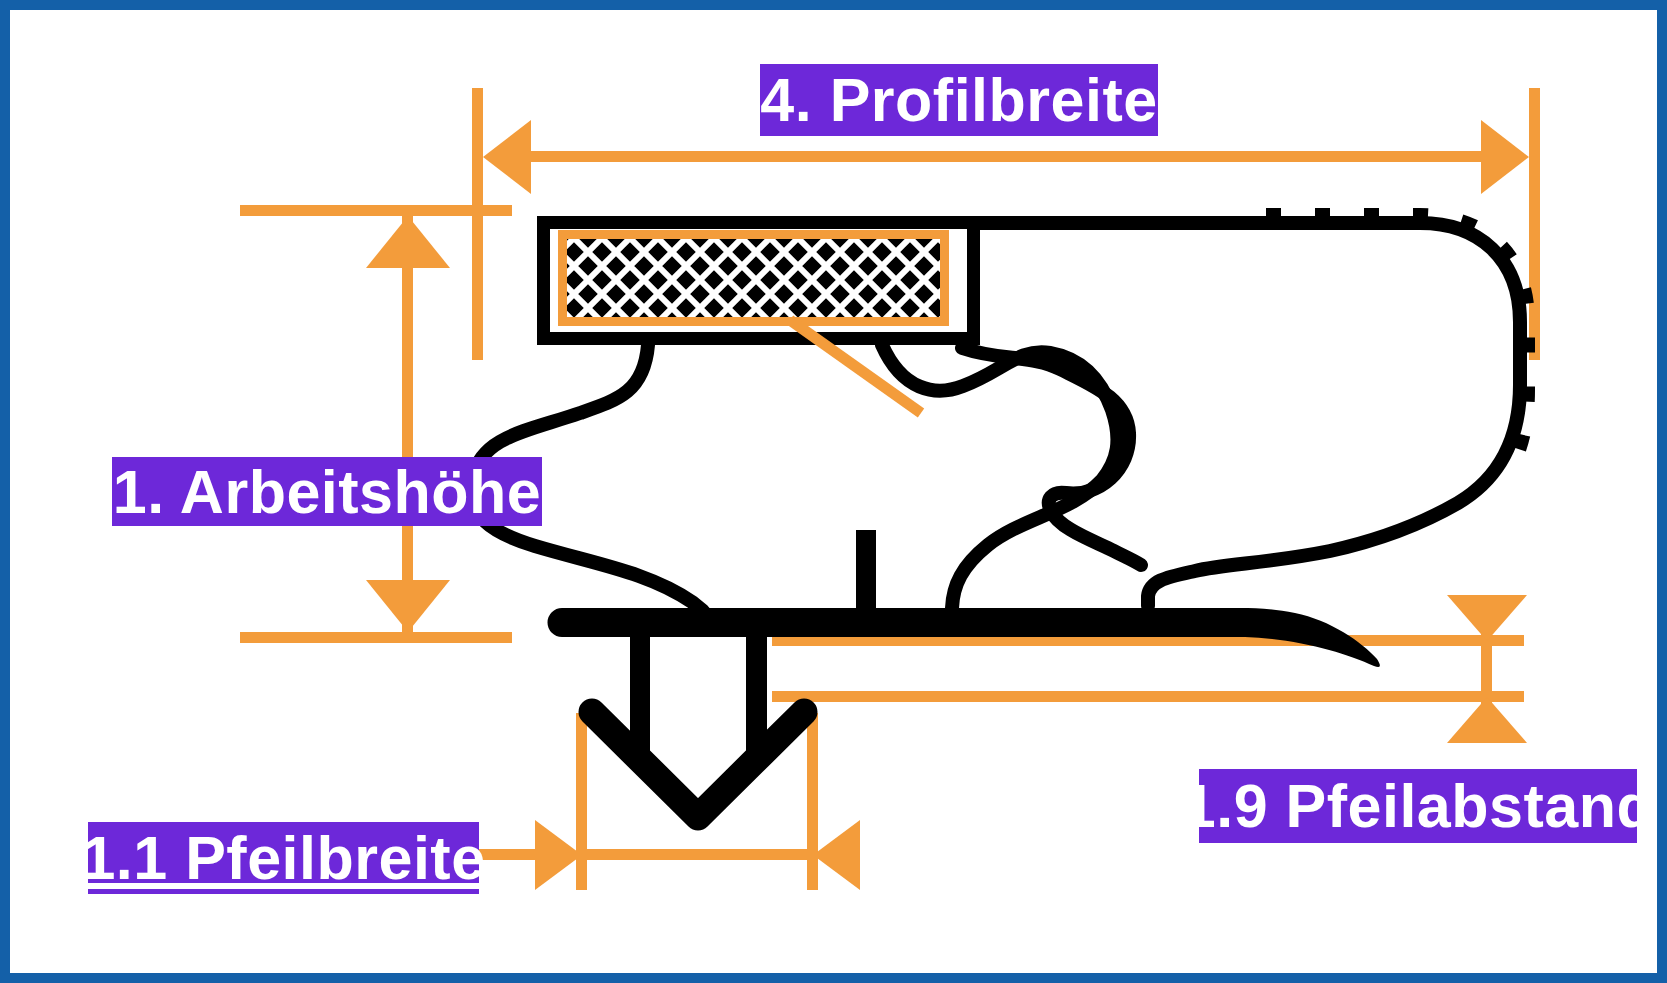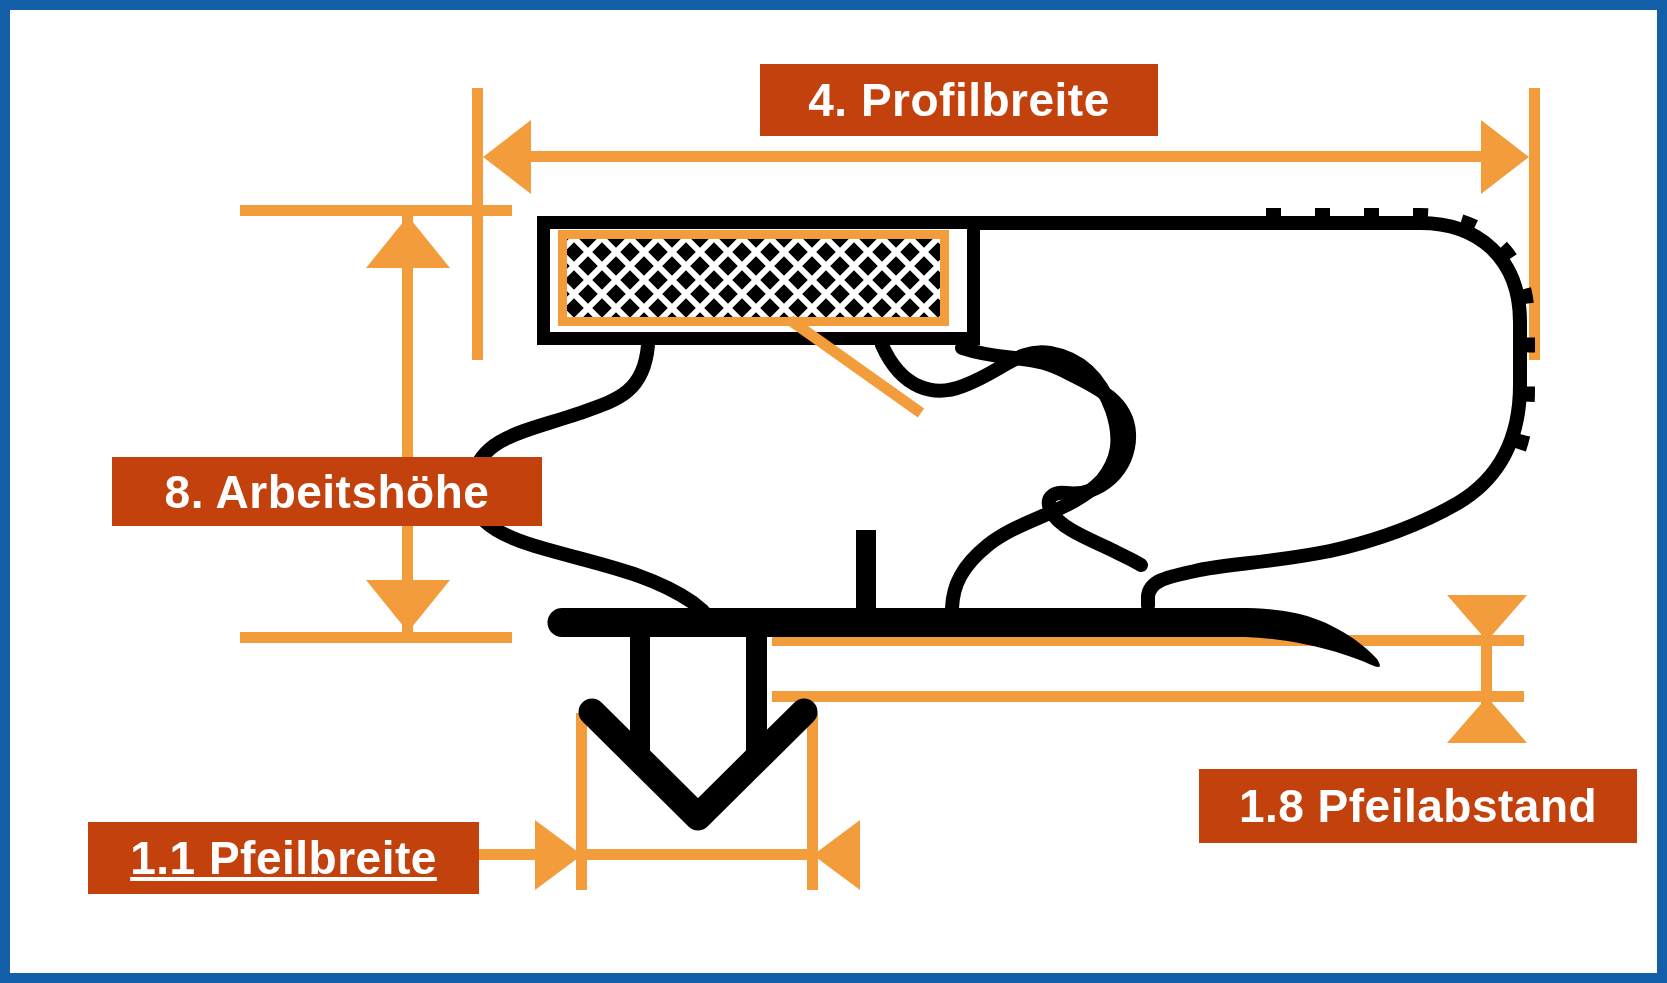--- a/index.html
+++ b/index.html
@@ -9,22 +9,22 @@
     background:#ffffff;
     box-sizing:border-box;
     border:10px solid #1460A8;
     overflow:hidden;
     font-family:"Liberation Sans", sans-serif;
   }
   #drawing{position:absolute;left:-10px;top:-10px;}
   .dim-label{
     position:absolute;
     display:flex;align-items:center;justify-content:center;
-    background:#c2410c;color:#ffffff;
-    font-weight:bold;font-size:46px;
+    background:#6d28d9;color:#ffffff;
+    font-weight:bold;font-size:61px;
     letter-spacing:0.5px;
     white-space:nowrap;
   }
   #label-profilbreite  {left:750px; top:54px;  width:398px; height:72px;}
   #label-arbeitshoehe  {left:102px; top:447px; width:430px; height:69px;}
   #label-magnetposition{left:808px; top:400px; width:501px; height:67px;}
   #label-pfeilbreite   {left:78px;  top:812px; width:391px; height:72px;text-decoration:underline;}
   #label-pfeilabstand  {left:1189px;top:759px; width:438px; height:74px;}
 </style>
 </head>
@@ -113,19 +113,19 @@
       <rect x="543.5" y="222.5" width="430" height="116" fill="#ffffff" stroke="#000000" stroke-width="13"></rect>
       <rect x="558" y="230" width="391" height="96" fill="#F39C3B"></rect>
       <rect x="567" y="239" width="373" height="78" fill="url(#lattice)"></rect>
     </g>
 
     <line x1="790" y1="320" x2="921" y2="413" stroke="#F39C3B" stroke-width="11"></line>
   </svg>
 
   <div class="dim-label" id="label-profilbreite">4. Profilbreite</div>
 
-  <div class="dim-label" id="label-arbeitshoehe">8. Arbeitshöhe</div>
+  <div class="dim-label" id="label-arbeitshoehe">1. Arbeitshöhe</div>
 
 
   <div class="dim-label" id="label-pfeilbreite">1.1 Pfeilbreite</div>
 
-  <div class="dim-label" id="label-pfeilabstand">1.8 Pfeilabstand</div>
+  <div class="dim-label" id="label-pfeilabstand">1.9 Pfeilabstand</div>
 </div>
 
 </body></html>

